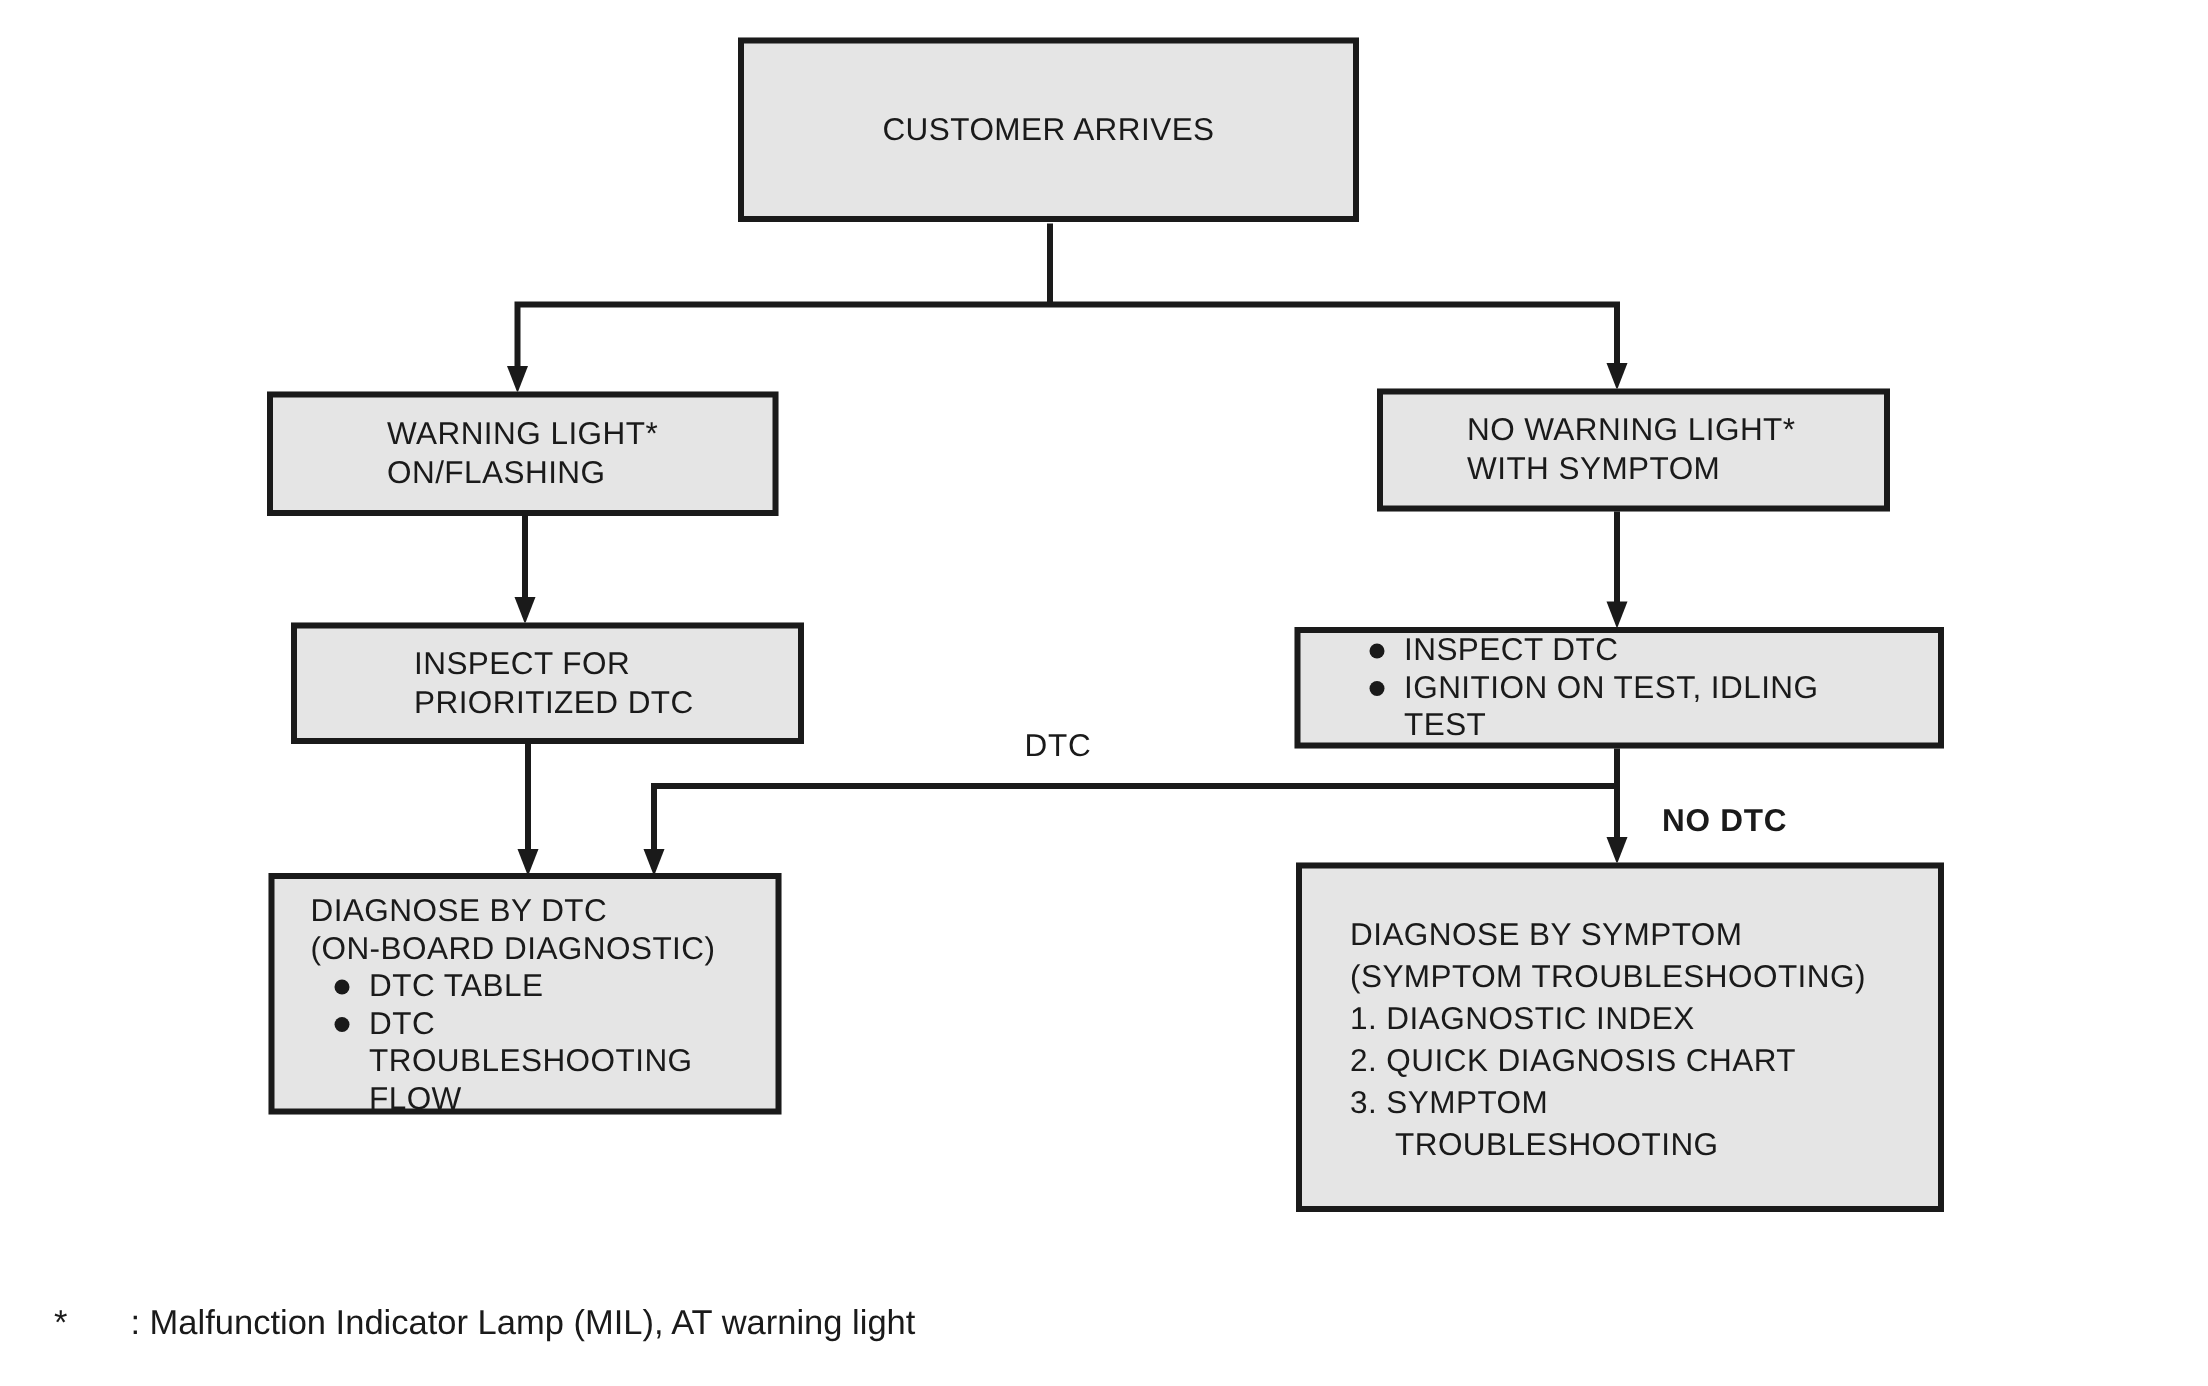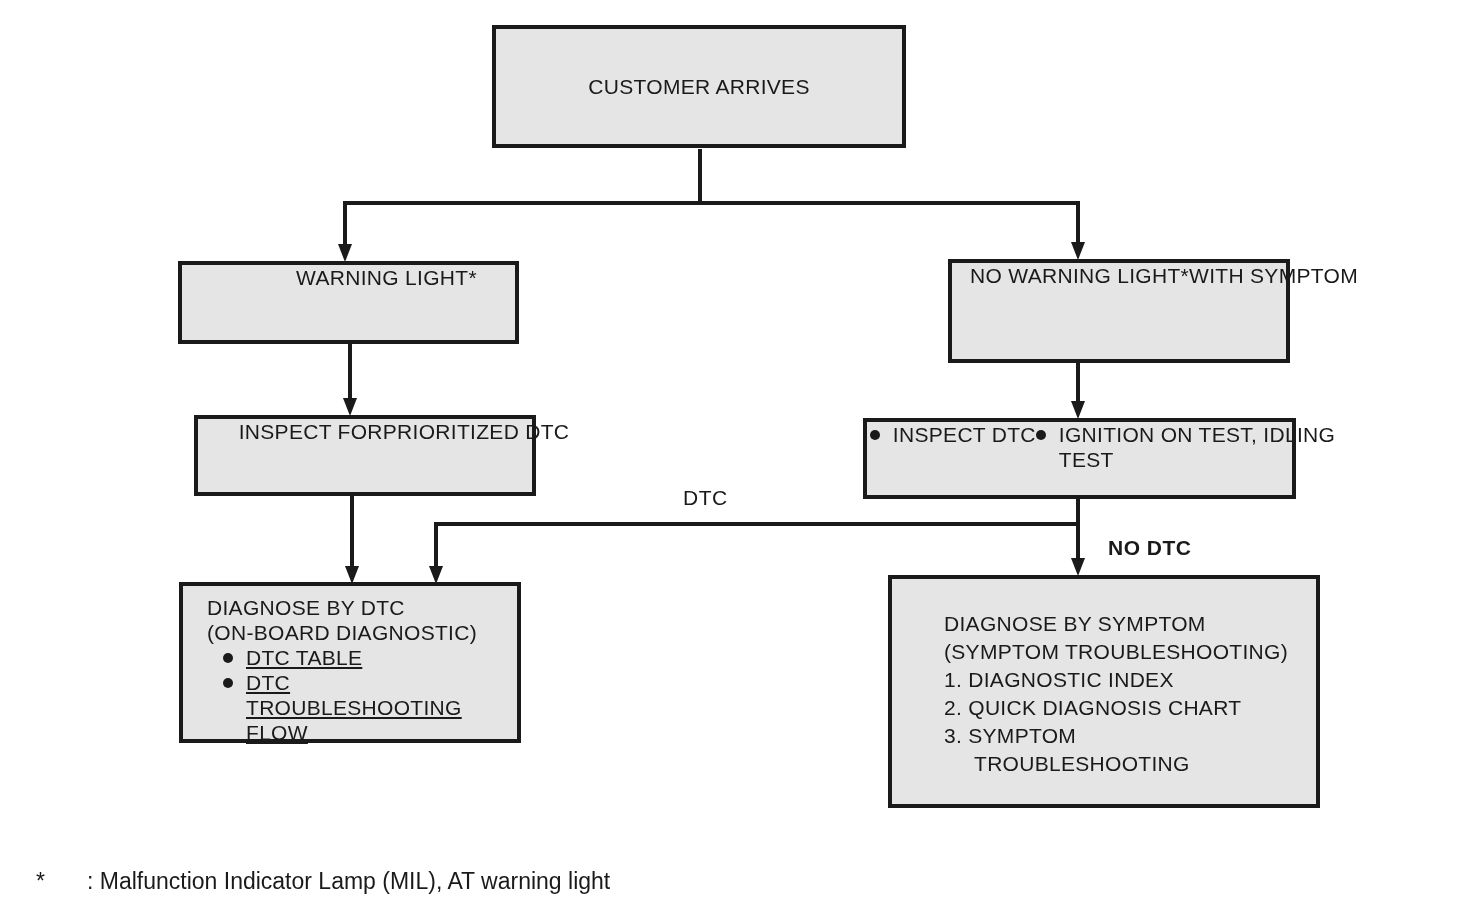--- a/index.html
+++ b/index.html
@@ -8,38 +8,38 @@
     background:#ffffff; color:#1a1a1a;
     font-family:"Liberation Sans", sans-serif;
   }
   .connector-layer { position:absolute; left:0; top:0; pointer-events:none; }
   .node {
     position:absolute; box-sizing:border-box; background:#e5e5e5;
     border:4px solid #1a1a1a; font-size:21px; line-height:26px;
     letter-spacing:0.3px; white-space:nowrap;
   }
   .center-both { display:flex; align-items:center; justify-content:center; }
-  .v-center { display:flex; flex-direction:row; justify-content:center; }
+  .v-center { display:flex; flex-direction:column; justify-content:center; }
   .bullet-row { display:flex; align-items:flex-start; }
   .bullet {
     width:10px; height:10px; border-radius:50%; background:#1a1a1a;
     flex:none; margin-top:8px; margin-right:13px;
   }
   .edge-label { position:absolute; font-size:21px; letter-spacing:0.5px; }
   .footnote { position:absolute; left:36px; top:868px; font-size:23px; }
   .footnote .symbol { display:inline-block; }
   .footnote .text { display:inline-block; margin-left:42px; }
   #node-customer { left:492px; top:25px; width:414px; height:123px; }
   #node-warning { left:178px; top:261px; width:341px; height:83px; padding-left:76px; }
-  #node-nowarning { left:948px; top:259px; width:342px; height:104px; padding-left:90px; }
+  #node-nowarning { left:918px; top:259px; width:342px; height:82px; padding-left:56px; }
   #node-inspect-prioritized { left:177px; top:415px; width:342px; height:81px; padding-left:78px;margin-left:17px; }
   #node-inspect-dtc { left:863px; top:418px; width:433px; height:81px; padding-left:46px; line-height:25px; }
   #node-diagnose-dtc { left:179px; top:582px; width:342px; height:161px; padding:9px 4px 0 24px; line-height:25px; }
-  #node-diagnose-dtc .bullet-row { margin-left:16px;text-decoration:underline; }
-  #node-diagnose-symptom { left:864px; top:575px; width:432px; height:233px; padding:31px 4px 0 52px; line-height:28px;margin-left:24px; }
+  #node-diagnose-dtc .bullet-row { margin-left:16px; }
+  #node-diagnose-symptom { left:864px; top:575px; width:432px; height:233px; padding:31px 4px 0 32px; line-height:28px; }
   #node-diagnose-symptom .indent2 { margin-left:30px; }
   #label-dtc { left:683px; top:486px; }
   #label-nodtc { left:1108px; top:536px;font-weight:bold; }
 </style>
 </head>
 <body>
 
 <svg class="connector-layer" width="1472" height="924" viewBox="0 0 1472 924">
   <g stroke="#1a1a1a" stroke-width="4" fill="none">
     <path d="M700 149 V203 M345 203 H1078 M345 201 V248 M1078 201 V246"></path>
@@ -59,20 +59,21 @@
     <path d="M429 566 H443 L436 584 Z"></path>
   </g>
 </svg>
 
 <div class="node center-both" id="node-customer">
   <span>CUSTOMER ARRIVES</span>
 </div>
 
 <div class="node v-center" id="node-warning">
   <div>WARNING LIGHT*</div>
+  <div>ON/FLASHING</div>
 </div>
 
 <div class="node v-center" id="node-nowarning">
   <div>NO WARNING LIGHT*</div>
   <div>WITH SYMPTOM</div>
 </div>
 
 <div class="node v-center" id="node-inspect-prioritized">
   <div>INSPECT FOR</div>
   <div>PRIORITIZED DTC</div>

